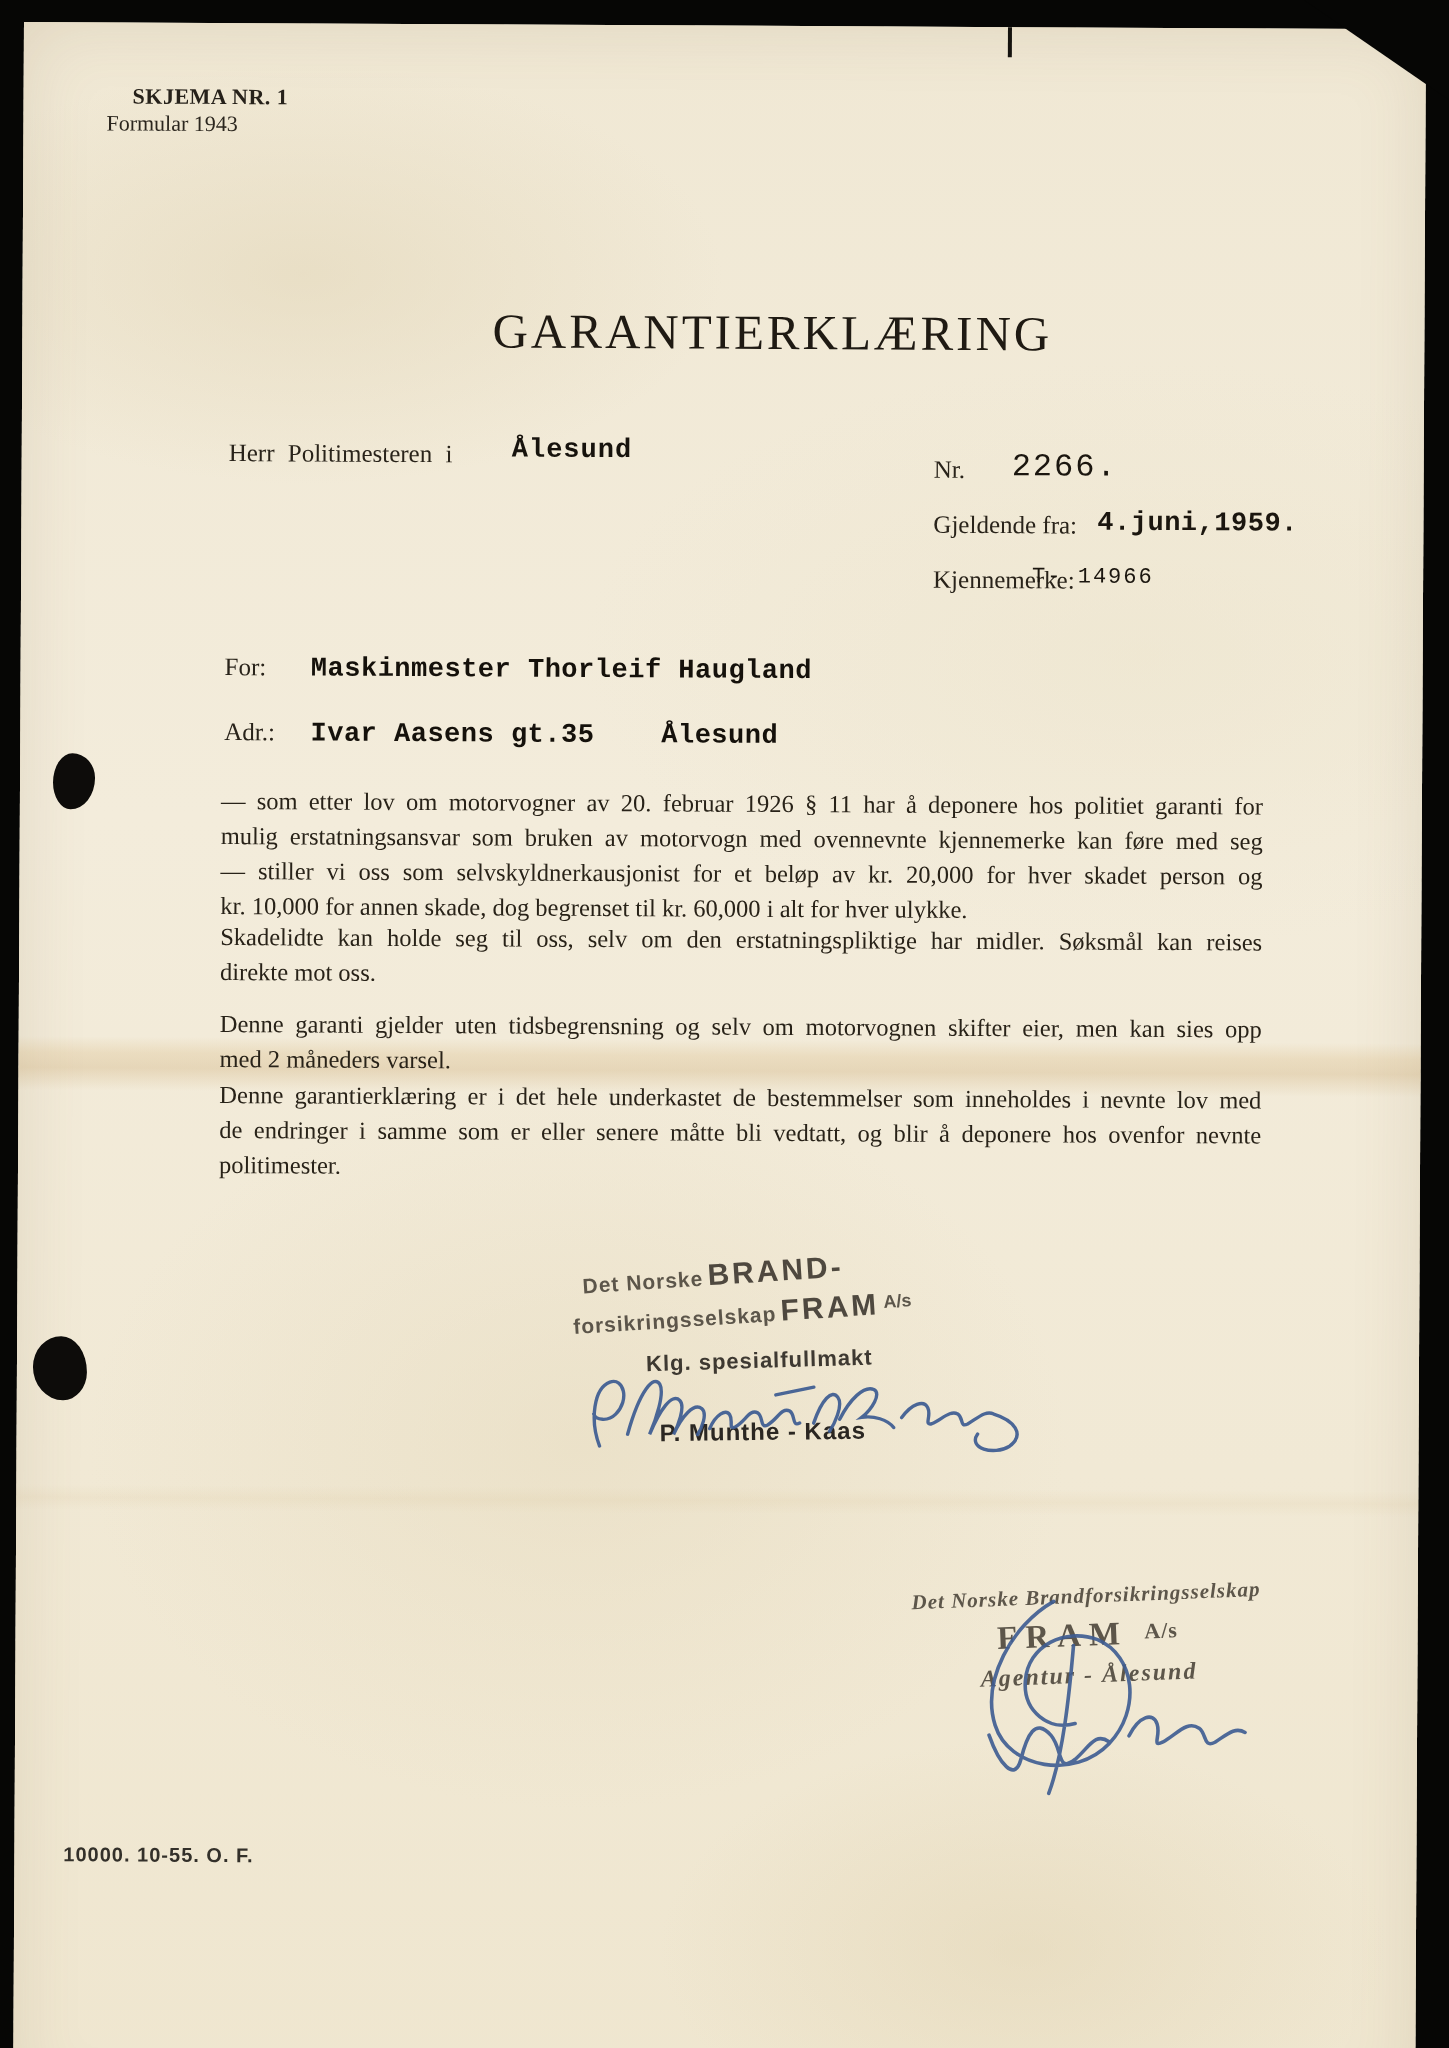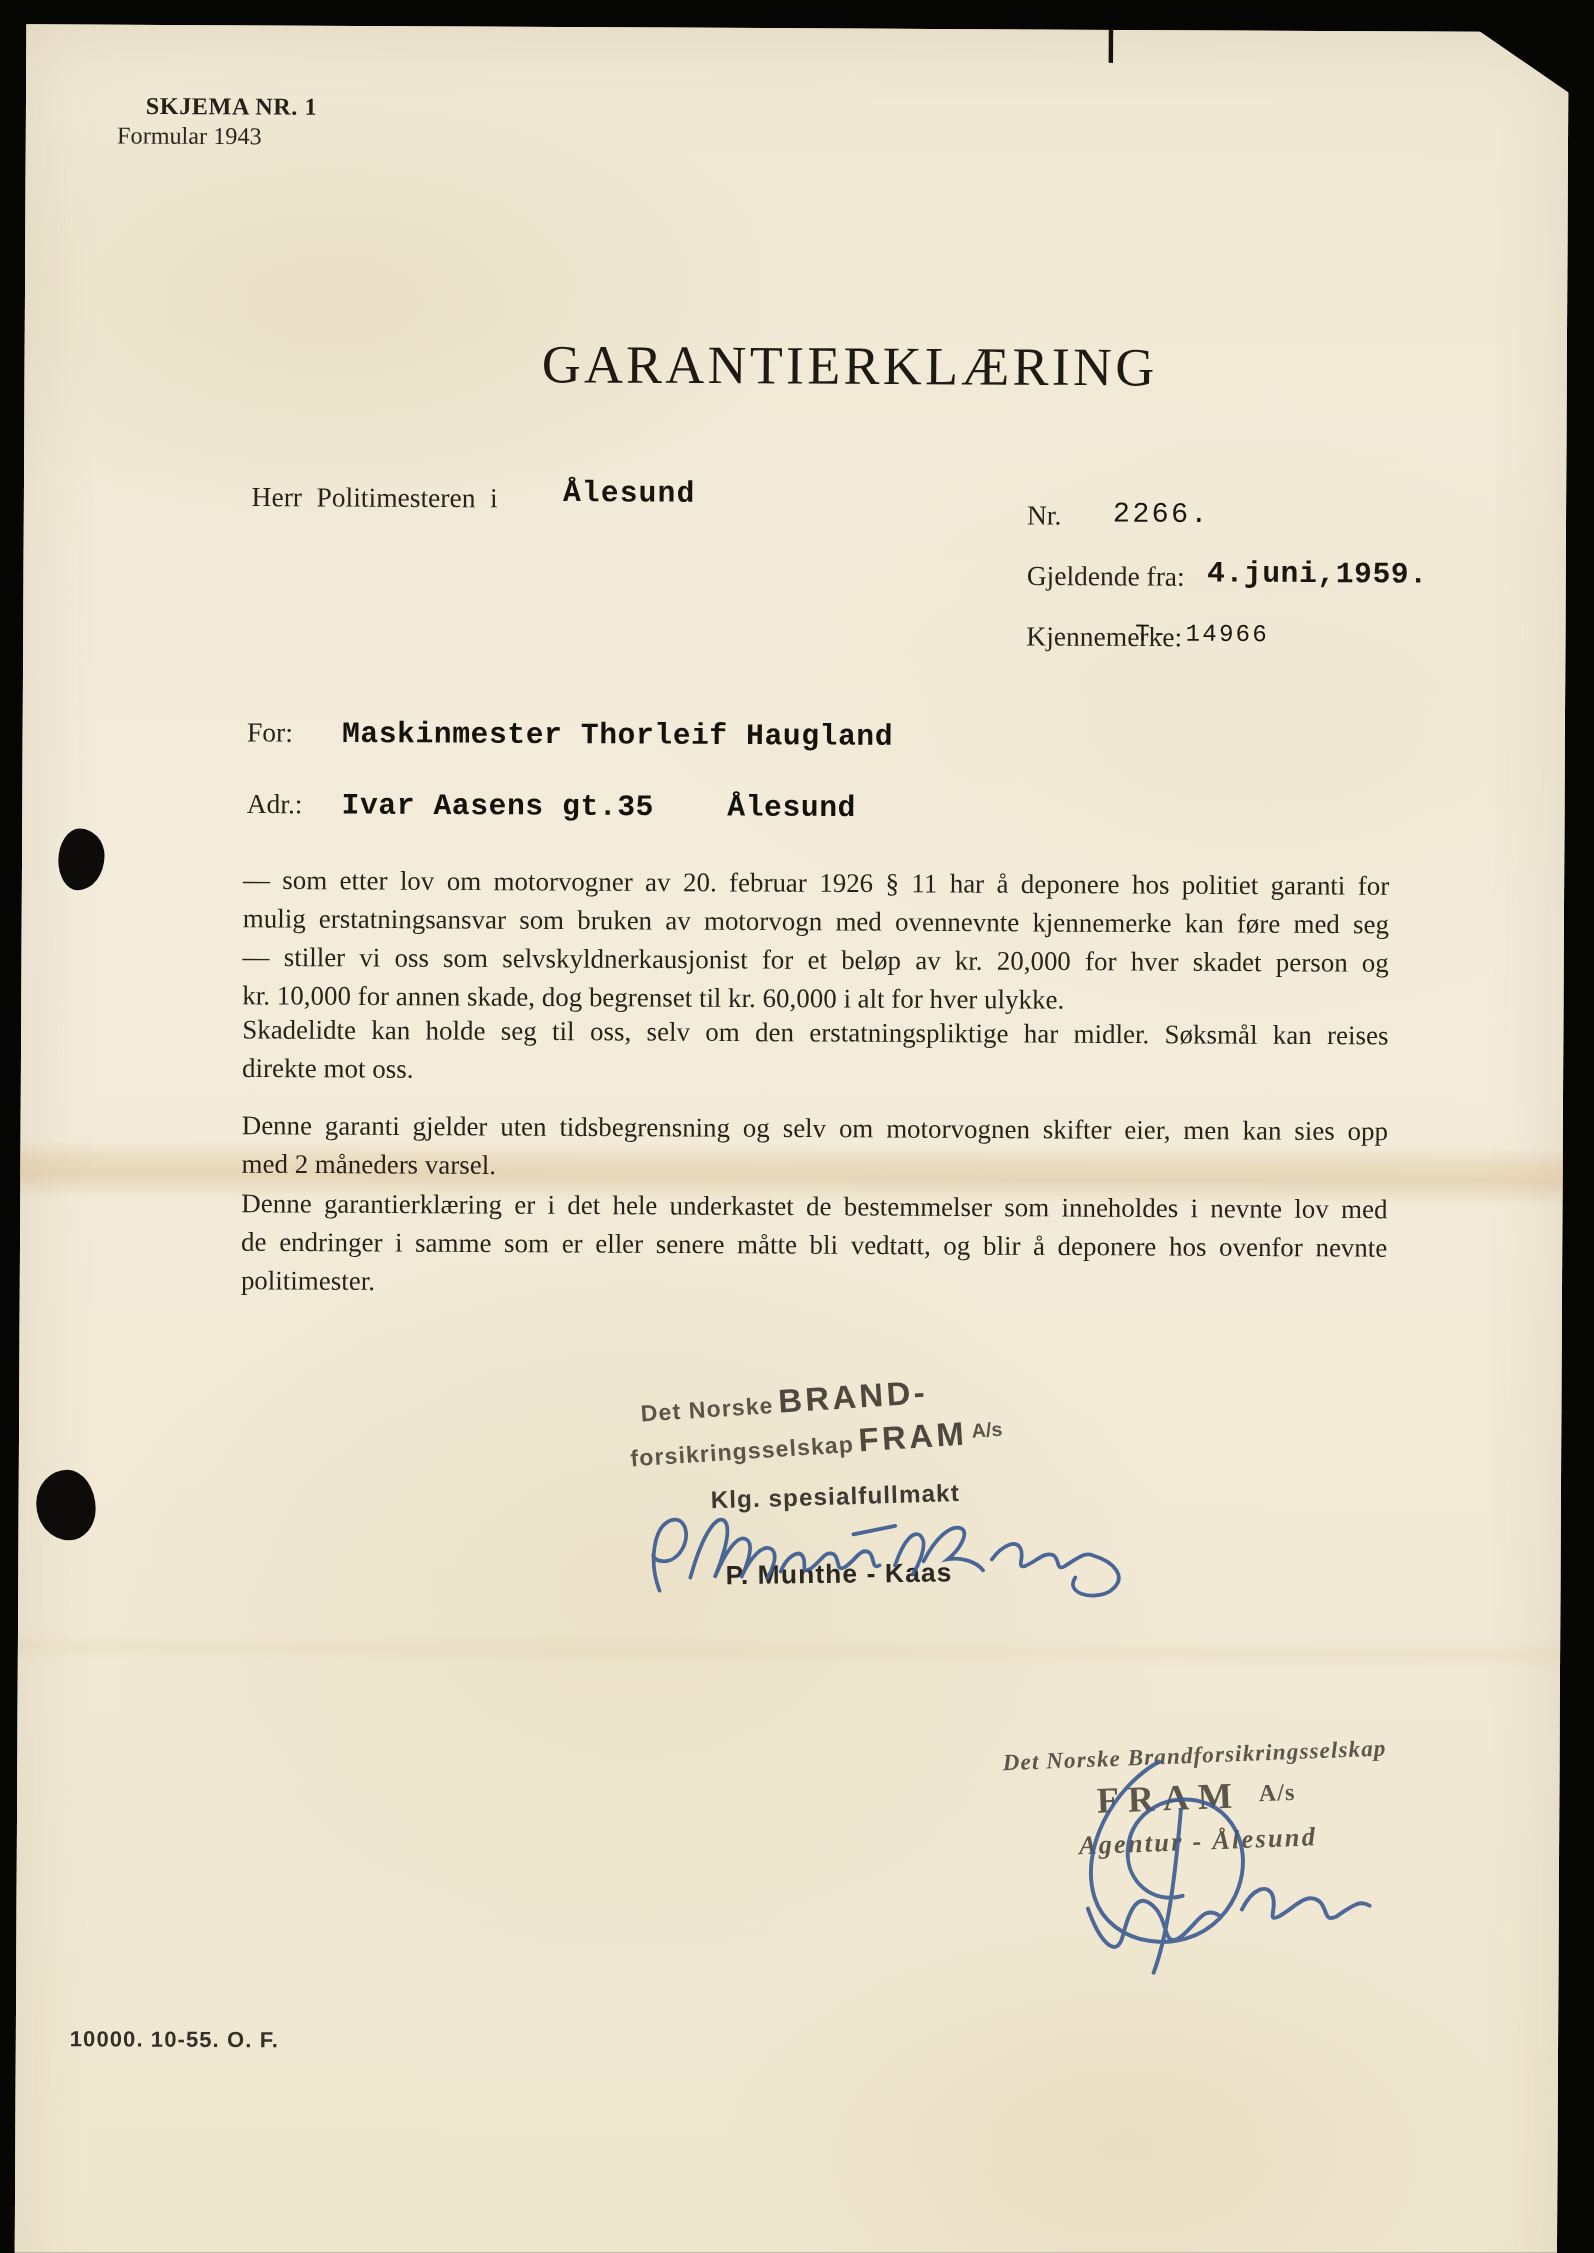--- a/index.html
+++ b/index.html
@@ -48,21 +48,21 @@
   }
 
   .addressee{position:absolute;left:207px;top:415px;font:400 25px/30px "Liberation Serif",serif;color:#29231a;word-spacing:7px;}
   .addressee .city{
     position:absolute;left:283px;top:-5px;
     font:700 27px/30px "Liberation Mono",monospace;color:#17130d;letter-spacing:1px;word-spacing:0;
   }
 
   .meta-row{position:absolute;left:912px;font:400 25px/30px "Liberation Serif",serif;color:#29231a;text-align:right;}
   .meta-row .val{position:absolute;top:-3px;font-family:"Liberation Mono",monospace;color:#1b160f;letter-spacing:2px;white-space:pre;}
-  .row-nr{top:428px;} .row-nr .val{left:78px;font-size:26px;}
+  .row-nr{top:428px;} .row-nr .val{left:78px;font-size:32px;}
   .row-valid{top:483px;} .row-valid .val{left:164px;font-size:27px;font-weight:700;letter-spacing:0.5px;}
   .row-mark{top:538px;} .row-mark .val{left:99px;font-size:22px;}
 
   .party-row{position:absolute;left:204px;font:400 25px/32px "Liberation Serif",serif;color:#29231a;}
   .party-row .plabel{display:inline-block;width:80px;}
   .party-row .pval{font:700 27px/32px "Liberation Mono",monospace;color:#15110b;letter-spacing:0.5px;white-space:pre;}
   .row-for{top:628px;} .row-adr{top:693px;}
 
   .para{position:absolute;left:201px;width:1042px;font:400 24.5px/35px "Liberation Serif",serif;color:#282218;z-index:2;}
   .para .line{text-align:justify;text-align-last:justify;height:35px;}

